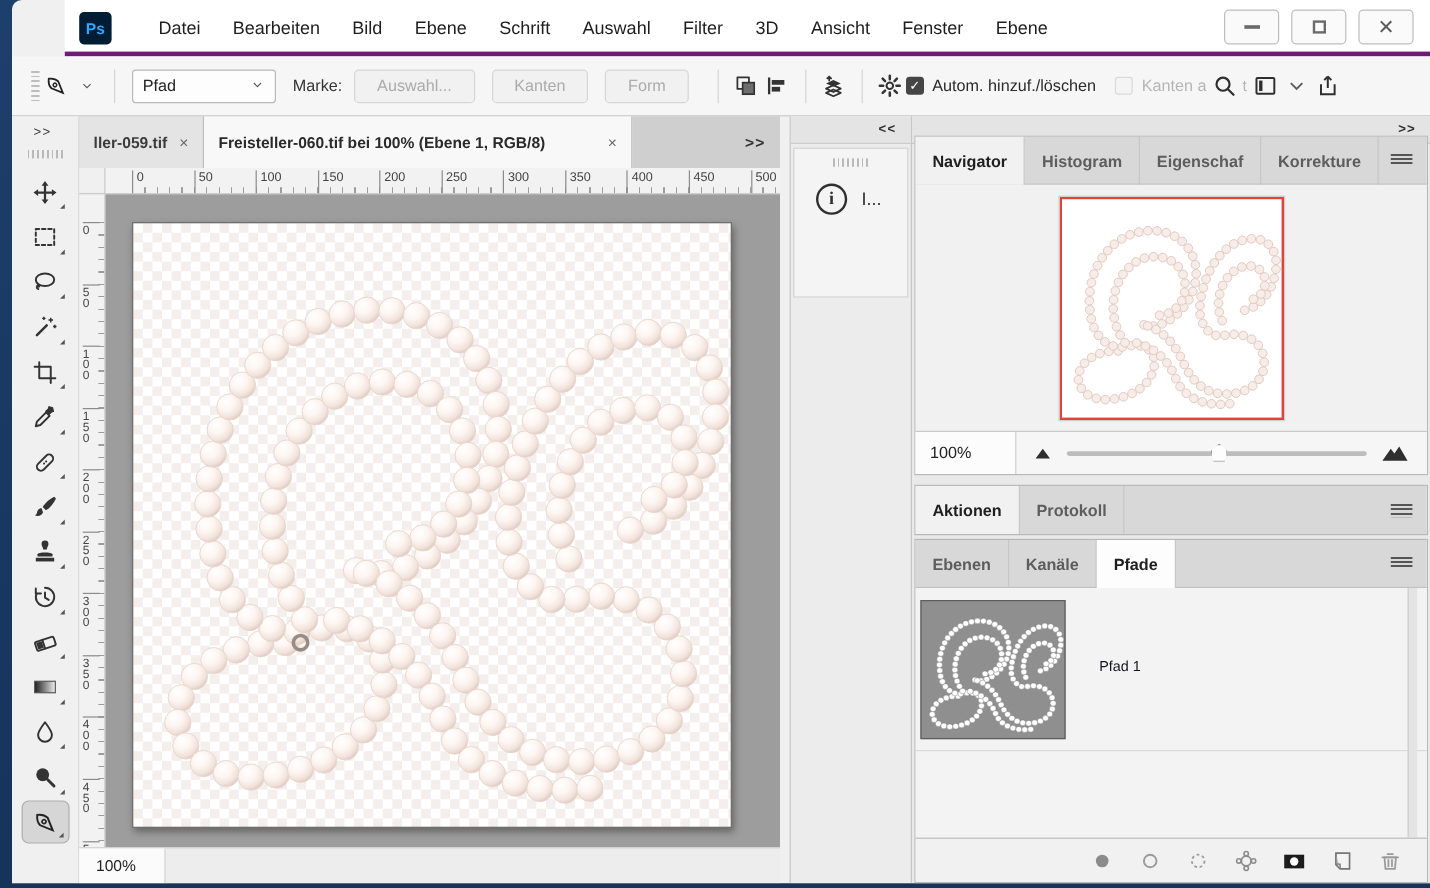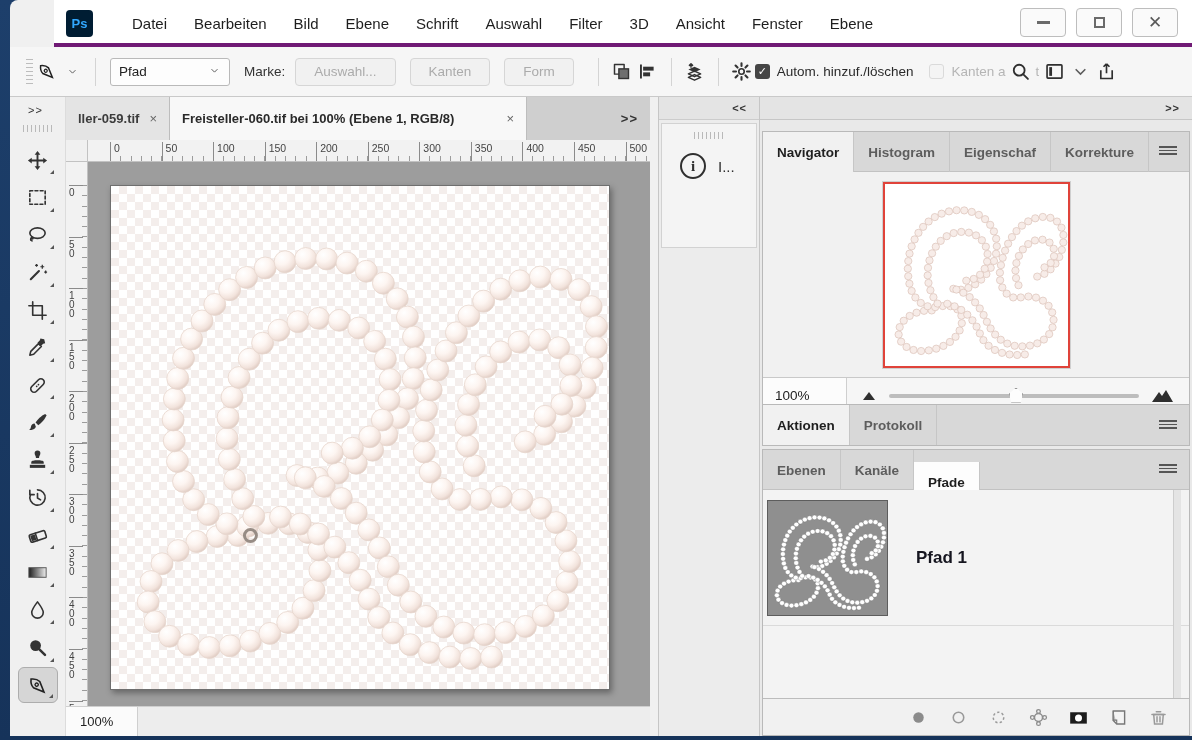--- a/index.html
+++ b/index.html
@@ -87,38 +87,38 @@
                font-size:15px;color:#2f2f2f;font-weight:600;font-family:"Liberation Serif",serif;}
   .info-label{font-size:15px;color:#2f2f2f;}
 
   
   #dock{position:absolute;left:750px;top:97px;right:0;bottom:0;background:#e9e9e9;}
   .pgroup{position:absolute;left:2px;right:2px;border:1px solid #b9b9b9;background:#f1f1f1;}
   .ptabs{height:40px;background:#d8d8d8;display:flex;border-bottom:1px solid #c2c2c2;}
   .ptab{height:40px;display:flex;align-items:center;padding:0 14px;font-size:13.5px;font-weight:700;color:#5d5d5d;
         border-right:1px solid #c6c6c6;white-space:nowrap;overflow:hidden;}
   .ptab.active{background:#f1f1f1;color:#1f1f1f;}
-  .ptab.active.white{background:#fdfdfd;margin-top:12px;}
+  .ptab.active.white{background:#fdfdfd;}
   .ptab-menu{margin-left:auto;align-self:center;margin-right:12px;width:18px;height:11px;
       background:repeating-linear-gradient(180deg,#555 0 1.6px,transparent 1.6px 3.6px);}
   #nav-content{height:205px;display:flex;align-items:center;justify-content:center;background:#f1f1f1;}
   #nav-thumb{width:187px;height:186px;background:#fff;border:2px solid #e0433a;outline:1px solid #cfcfcf;position:relative;}
   #nav-thumb svg{position:absolute;inset:0;width:100%;height:100%;}
   #nav-zoomrow{height:36px;border-top:1px solid #c9c9c9;background:#f6f6f6;display:flex;align-items:center;}
   #nav-zoom-val{width:84px;height:100%;background:#fcfcfc;border-right:1px solid #cfcfcf;display:flex;align-items:center;
                 padding-left:12px;font-size:13.5px;color:#222;}
   .mount{flex:0 0 auto;}
   #nav-track{flex:1;height:4px;background:#bdbdbd;border-radius:2px;margin:0 12px;position:relative;}
   #nav-thumb-handle{position:absolute;left:48%;top:-6px;width:14px;height:15px;background:#fdfdfd;border:1px solid #8f8f8f;
       clip-path:polygon(50% 0,100% 42%,84% 100%,16% 100%,0 42%);}
   #paths-content{background:#f3f3f3;position:relative;}
   #path-row{display:flex;align-items:flex-start;padding:10px 0 0 4px;height:136px;border-bottom:1px solid #dadada;}
   #path-thumb{width:121px;height:116px;background:#8f8f8f;border:1px solid #5d5d5d;position:relative;flex:0 0 auto;}
   #path-thumb svg{position:absolute;inset:0;width:100%;height:100%;}
-  #path-label{font-size:17px;font-weight:700;color:#15151f;margin:48px 0 0 28px;}
+  #path-label{font-size:12px;font-weight:400;color:#15151f;margin:48px 0 0 28px;}
   #paths-scroll{position:absolute;top:0;right:8px;bottom:0;width:8px;background:#e4e4e4;border-left:1px solid #cdcdcd;}
   #paths-bottom{height:37px;border-top:1px solid #bcbcbc;background:#f1f1f1;display:flex;align-items:center;
                 justify-content:flex-end;gap:19px;padding-right:20px;}
   .pb-icon{width:21px;height:21px;display:flex;align-items:center;justify-content:center;}
   .pb-icon svg{width:21px;height:21px;}
 </style>
 </head>
 <body>
 
 <div id="app">
@@ -628,21 +628,21 @@
       <div class="info-row">
         <div class="info-circle">i</div>
         <div class="info-label">I...</div>
       </div>
     </div>
   </div>
 
   <div id="dock">
     <div class="strip-head" style="border-bottom:1px solid #c6c6c6">&gt;&gt;</div>
 
-    <div class="pgroup" id="group-navigator" style="top:34px">
+    <div class="pgroup" id="group-navigator" style="top:16px">
       <div class="ptabs" id="nav-tabs">
           <div class="ptab active">Navigator</div>
           <div class="ptab">Histogram</div>
           <div class="ptab">Eigenschaf</div>
           <div class="ptab">Korrekture</div>
           <div class="ptab-menu"></div>
         </div>
       <div id="nav-content">
         <div id="nav-thumb">
           <svg id="necklace-nav" viewBox="0 0 500 505" preserveAspectRatio="none">

